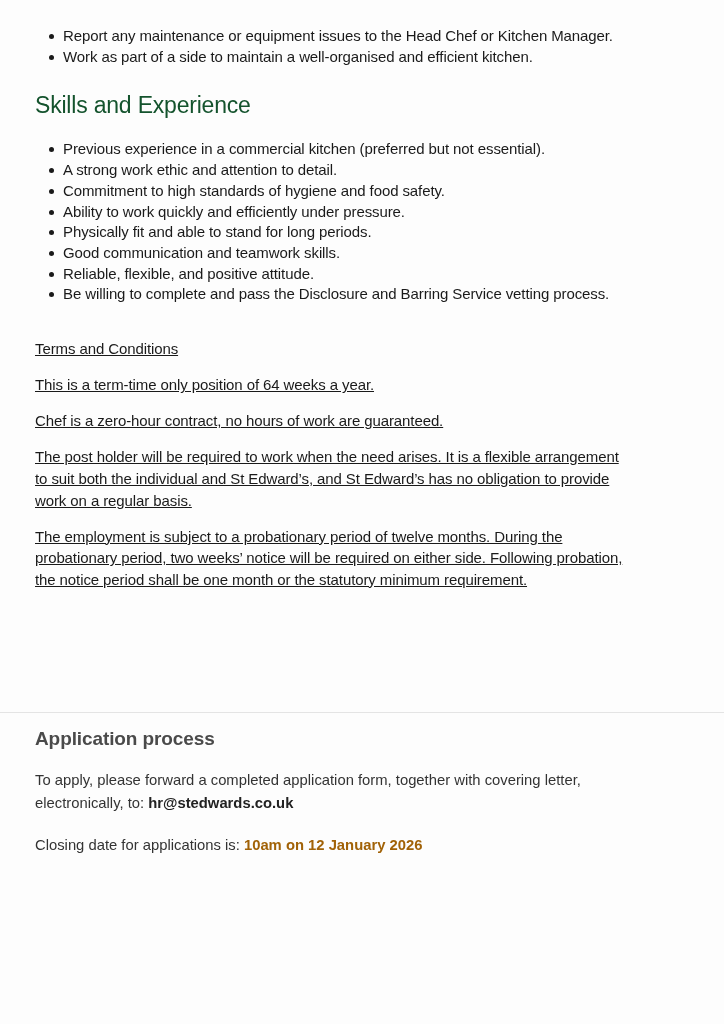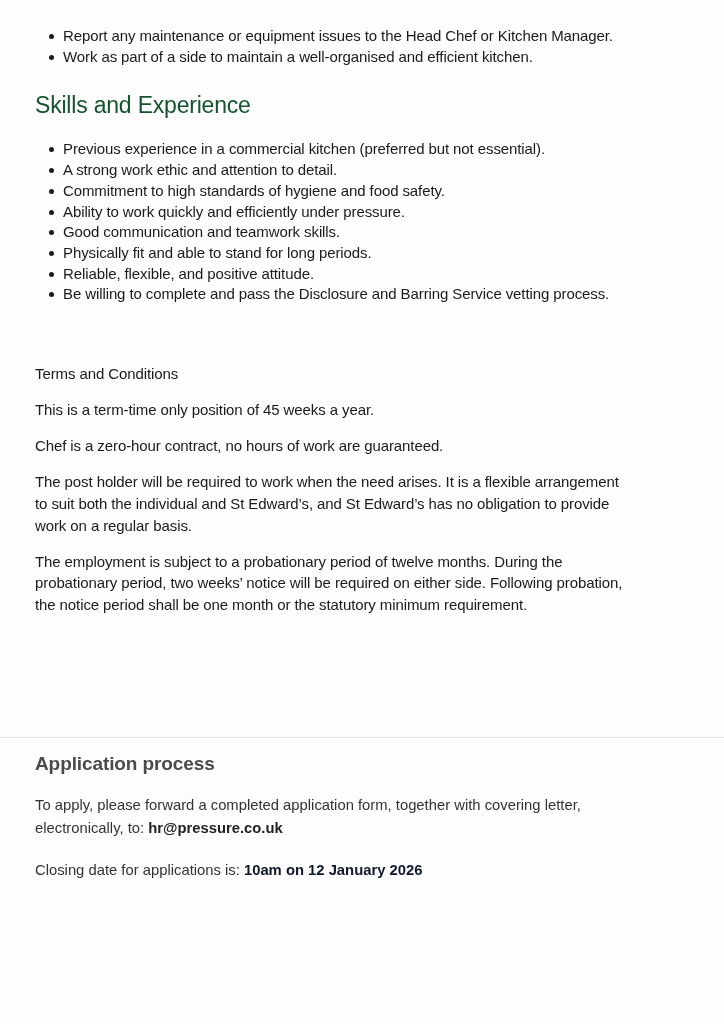--- a/index.html
+++ b/index.html
@@ -42,21 +42,21 @@
     background: #1a1a1a;
   }
   h1.section-heading {
     font-size: 23px;
     font-weight: 500;
     letter-spacing: -0.2px;
     color: #14532d;
     margin-top: 25px;
   }
   ul.skills { margin-top: 20px; }
-  .terms-block { margin-top: 58px; }
+  .terms-block { margin-top: 33px; text-decoration: underline; }
   .terms-block p {
     font-size: 15px;
     line-height: 21.6px;
     letter-spacing: -0.1px;
     margin-top: 14.5px;
   }
   .terms-block p:first-child { margin-top: 0; }
   .divider {
     width: 724px;
     height: 0;
@@ -69,21 +69,21 @@
     font-weight: 700;
     letter-spacing: -0.1px;
     color: #4a4a4a;
   }
   .footer p {
     font-size: 14.8px;
     line-height: 22.8px;
     color: #333333;
     margin-top: 19px;
   }
-  .footer b { color: #0f172a; }
+  .footer b { color: #a16207; }
   .email-link {
     color: #222222;
     font-weight: 700;
     text-decoration: none;
   }
 </style>
 </head>
 <body>
 
 <div class="page">
@@ -94,36 +94,36 @@
       <li>Work as part of a side to maintain a well-organised and efficient kitchen.</li>
     </ul>
 
     <h1 class="section-heading">Skills and Experience</h1>
 
     <ul class="bullets skills">
       <li>Previous experience in a commercial kitchen (preferred but not essential).</li>
       <li>A strong work ethic and attention to detail.</li>
       <li>Commitment to high standards of hygiene and food safety.</li>
       <li>Ability to work quickly and efficiently under pressure.</li>
+      <li>Physically fit and able to stand for long periods.</li>
       <li>Good communication and teamwork skills.</li>
-      <li>Physically fit and able to stand for long periods.</li>
       <li>Reliable, flexible, and positive attitude.</li>
       <li>Be willing to complete and pass the Disclosure and Barring Service vetting process.</li>
     </ul>
 
     <div class="terms-block">
       <p>Terms and Conditions</p>
-      <p>This is a term-time only position of 45 weeks a year.</p>
+      <p>This is a term-time only position of 64 weeks a year.</p>
       <p>Chef is a zero-hour contract, no hours of work are guaranteed.</p>
       <p>The post holder will be required to work when the need arises. It is a flexible arrangement to suit both the individual and St Edward’s, and St Edward’s has no obligation to provide work on a regular basis.</p>
       <p>The employment is subject to a probationary period of twelve months. During the probationary period, two weeks’ notice will be required on either side. Following probation, the notice period shall be one month or the statutory minimum requirement.</p>
     </div>
 
   </div>
 
   <div class="divider"></div>
 
   <div class="content footer">
     <h2>Application process</h2>
-    <p><span>To apply, please forward a completed application form, together with covering letter, electronically, to: </span><a href="#" class="email-link">hr@pressure.co.uk</a></p>
+    <p><span>To apply, please forward a completed application form, together with covering letter, electronically, to: </span><a href="#" class="email-link">hr@stedwards.co.uk</a></p>
     <p><span>Closing date for applications is: </span><b>10am on 12 January 2026</b></p>
   </div>
 </div>
 
 </body></html>

